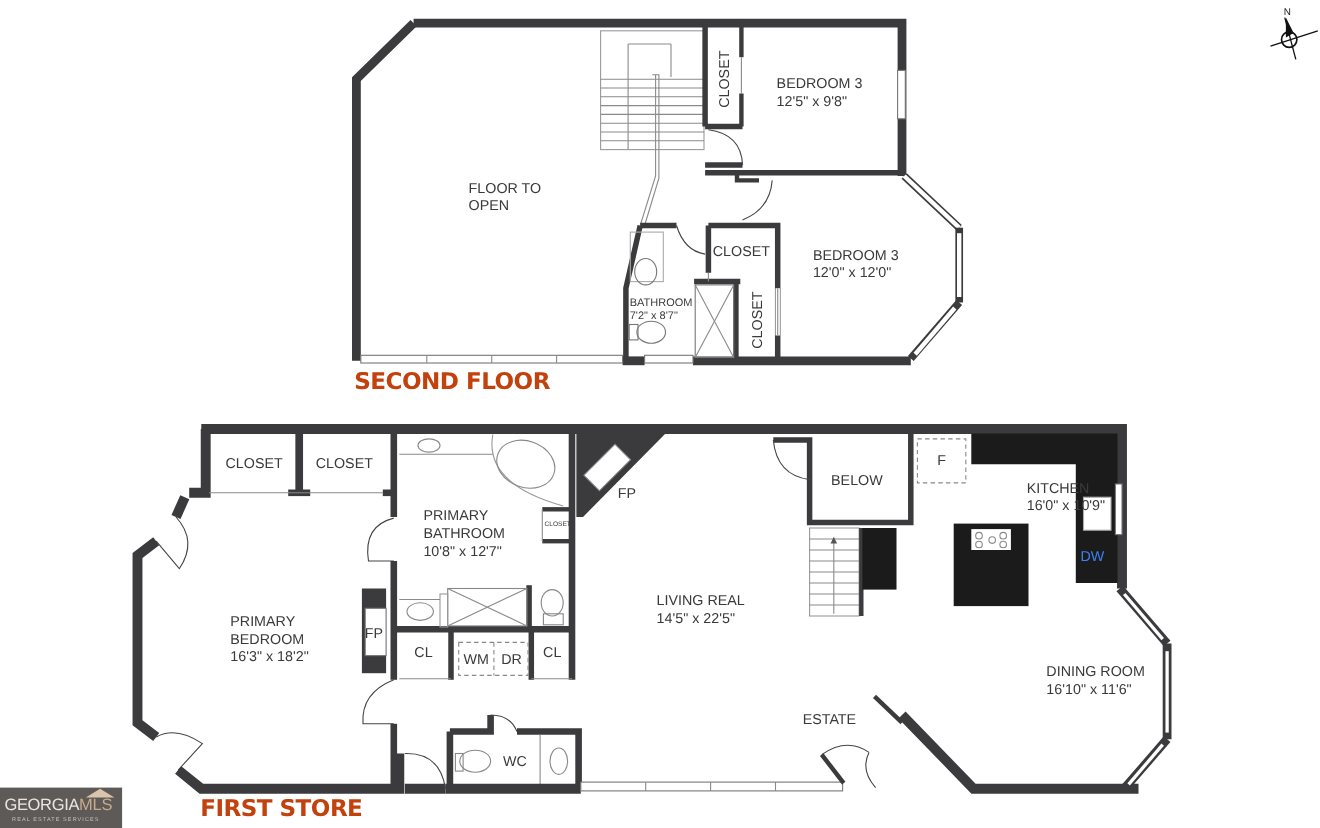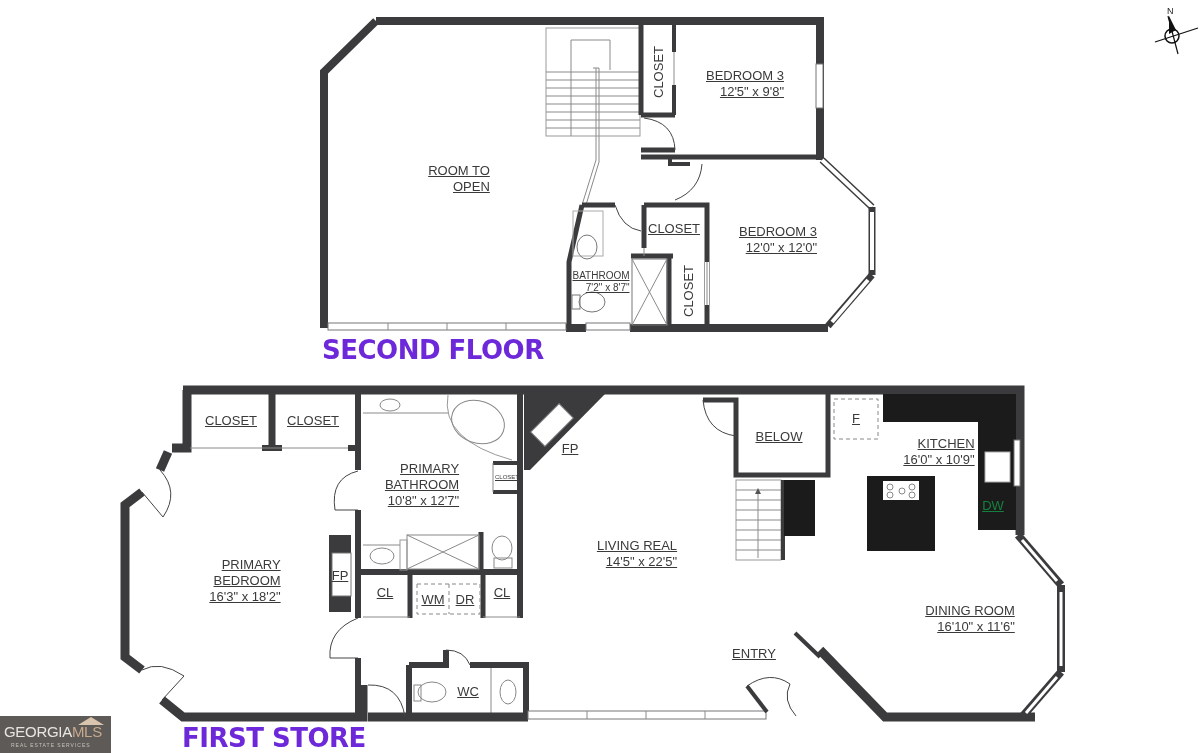--- a/index.html
+++ b/index.html
@@ -4,26 +4,26 @@
 <style>
   html, body { margin:0; padding:0; background:#ffffff; }
   body { width:1200px; height:753px; position:relative; overflow:hidden; font-family:"Liberation Sans", "DejaVu Sans", sans-serif; }
   #plan { position:absolute; left:0; top:0; width:1200px; height:753px; }
   .wall { fill:none; stroke:#3b3b3d; stroke-linejoin:miter; }
   .thin { fill:none; stroke:#8a8a8a; stroke-width:1; }
   .door { fill:none; stroke:#444; stroke-width:1; }
   .win { fill:#fff; stroke:#777; stroke-width:1; }
   .solid { fill:#3b3b3d; }
   .black { fill:#1b1b1b; }
-  .lbl { position:absolute; text-align:right; color:#3a3a3a; font-size:13px; line-height:16px; white-space:nowrap; transform:translateX(-50%);text-decoration:underline; }
+  .lbl { position:absolute; text-align:left; color:#3a3a3a; font-size:13px; line-height:16px; white-space:nowrap; transform:translateX(-50%); }
   .lbl span { display:block; }
   .small { font-size:10px; line-height:12px; }
   .tiny { font-size:6px; line-height:7px; }
   .vert { position:absolute; transform:translate(-50%,-50%) rotate(-90deg); color:#3a3a3a; font-size:13px; white-space:nowrap; }
-  .floor-title { position:absolute; font-weight:bold; font-size:26px; color:#6d28d9; letter-spacing:-0.5px; font-family:"DejaVu Sans", sans-serif; }
+  .floor-title { position:absolute; font-weight:bold; font-size:21px; color:#c2410c; letter-spacing:-0.5px; font-family:"DejaVu Sans", sans-serif; }
   .logo { position:absolute; left:0; top:716px; width:111px; height:37px; background:#5d5a57; }
   .logo .main { position:absolute; left:4px; top:7px; font-size:15px; color:#e9e6e2; letter-spacing:-0.3px; }
   .logo .main b { font-weight:normal; color:#c9a98c; }
   .logo .sub { position:absolute; left:11px; top:26px; font-size:5px; letter-spacing:1px; color:#c9c3bc; }
   .logo .roof { position:absolute; left:78px; top:1px; width:0; height:0; border-left:13px solid transparent; border-right:13px solid transparent; border-bottom:8px solid #d9c5ae; }
   .compass { position:absolute; left:1150px; top:2px; width:50px; height:55px; }
 </style>
 </head>
 <body>
 
@@ -222,21 +222,21 @@
     <text x="17" y="12" font-size="9" font-family="Liberation Sans, sans-serif" fill="#222">N</text>
     <polygon points="19,14 26,28 19,32" fill="#111"></polygon>
     <circle cx="22" cy="34" r="7" fill="none" stroke="#111" stroke-width="1.5"></circle>
     <line x1="5" y1="40" x2="48" y2="26" stroke="#111" stroke-width="1.2"></line>
     <line x1="18" y1="14" x2="28" y2="52" stroke="#111" stroke-width="1.2"></line>
   </svg>
 </div>
 
 <div class="floor-title" style="left:322px;top:335px">SECOND FLOOR</div>
 <div class="lbl" style="left:459px;top:163px">
-  <span>ROOM TO</span>
+  <span>FLOOR TO</span>
   <span>OPEN</span>
 </div>
 <div class="lbl" style="left:745px;top:68px">
   <span>BEDROOM 3</span>
   <span>12'5" x 9'8"</span>
 </div>
 <div class="lbl" style="left:778px;top:224px">
   <span>BEDROOM 3</span>
   <span>12'0" x 12'0"</span>
 </div>
@@ -267,28 +267,28 @@
 <div class="lbl" style="left:502px;top:585px">CL</div>
 <div class="lbl" style="left:433px;top:592px">WM</div>
 <div class="lbl" style="left:465px;top:592px">DR</div>
 <div class="lbl" style="left:468px;top:684px">WC</div>
 <div class="lbl" style="left:570px;top:441px">FP</div>
 <div class="lbl" style="left:637px;top:538px">
   <span>LIVING REAL</span>
   <span>14'5" x 22'5"</span>
 </div>
 <div class="lbl" style="left:779px;top:429px">BELOW</div>
-<div class="lbl" style="left:754px;top:646px">ENTRY</div>
+<div class="lbl" style="left:754px;top:646px">ESTATE</div>
 <div class="lbl" style="left:856px;top:411px">F</div>
-<div class="lbl" style="left:939px;top:436px">
+<div class="lbl" style="left:969px;top:436px">
   <span>KITCHEN</span>
   <span>16'0" x 10'9"</span>
 </div>
-<div class="lbl" style="left:993px;top:498px;color:#15803d">DW</div>
-<div class="lbl" style="left:970px;top:603px">
+<div class="lbl" style="left:993px;top:498px;color:#3b82f6">DW</div>
+<div class="lbl" style="left:996px;top:603px">
   <span>DINING ROOM</span>
   <span>16'10" x 11'6"</span>
 </div>
 
 <div class="logo">
   <div class="roof"></div>
   <div class="main"><span>GEORGIA</span><b>MLS</b></div>
   <div class="sub">REAL ESTATE SERVICES</div>
 </div>
 

